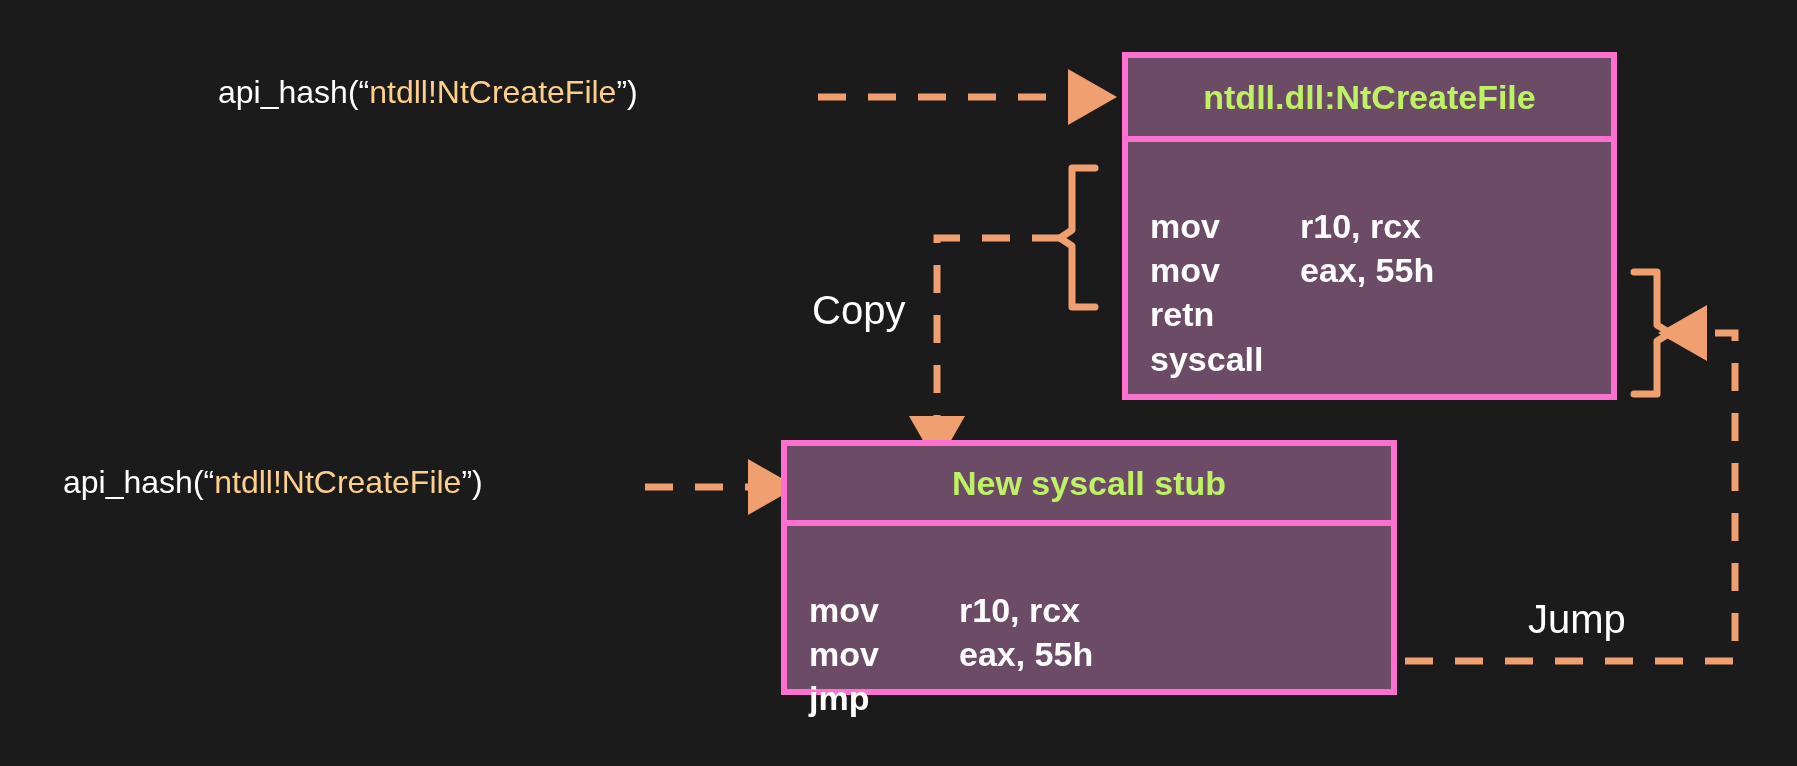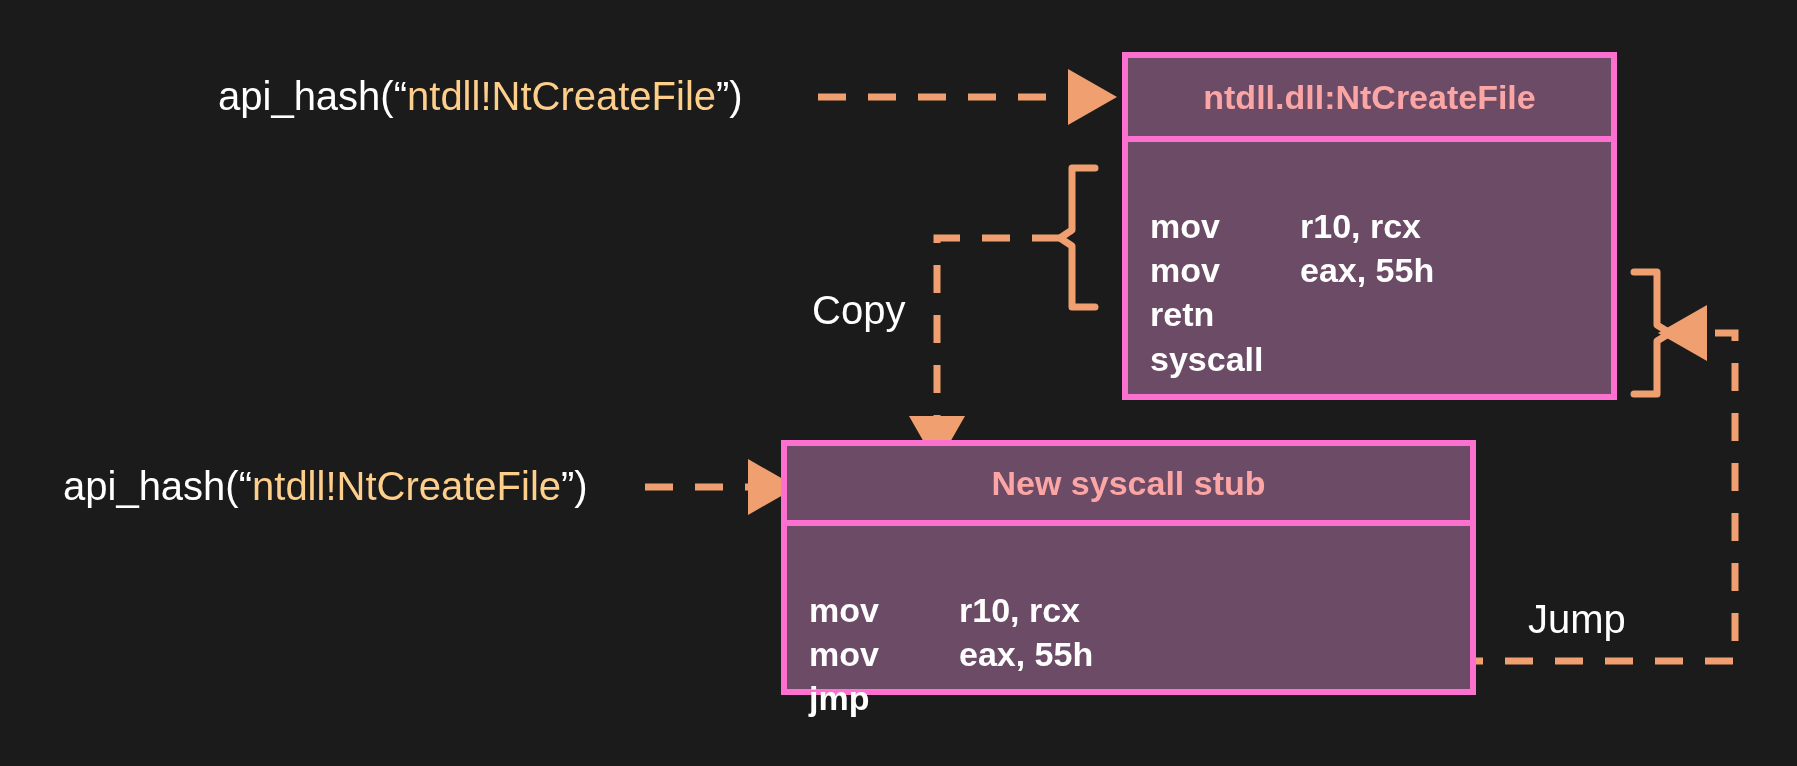--- a/index.html
+++ b/index.html
@@ -13,21 +13,21 @@
     height: 766px;
     background: #1c1b1b;
     overflow: hidden;
     font-family: "Liberation Sans", sans-serif;
   }
 
   
   .hash-label {
     position: absolute;
     color: #ffffff;
-    font-size: 40px;
+    font-size: 32px;
     line-height: 1;
     white-space: nowrap;
     font-family: "Liberation Sans", sans-serif;
   }
   .hash-label .arg { color: #fdcf8b; }
 
   .edge-label {
     position: absolute;
     color: #ffffff;
     font-size: 40px;
@@ -39,21 +39,21 @@
   .box {
     position: absolute;
     box-sizing: border-box;
     border: 6px solid #fc71cf;
     background: #6b4b66;
   }
   .box-title {
     box-sizing: border-box;
     width: 100%;
     text-align: center;
-    color: #fca5a5;
+    color: #bef264;
     font-weight: bold;
     font-size: 34px;
     border-bottom: 6px solid #fc71cf;
     display: flex;
     align-items: center;
     justify-content: center;
   }
   .box-body {
     box-sizing: border-box;
     width: 100%;
@@ -150,21 +150,21 @@
         <span class="asm-mn">retn</span>
         <span class="asm-op"></span>
       </div>
       <div class="asm-row">
         <span class="asm-mn">syscall</span>
         <span class="asm-op"></span>
       </div>
     </div>
   </div>
 
-  <div class="box" style="left:781px; top:440px; width:695px; height:255px;">
+  <div class="box" style="left:781px; top:440px; width:616px; height:255px;">
     <div class="box-title" style="height:80px;">New syscall stub</div>
     <div class="box-body">
       <div class="asm-row">
         <span class="asm-mn">mov</span>
         <span class="asm-op">r10, rcx</span>
       </div>
       <div class="asm-row">
         <span class="asm-mn">mov</span>
         <span class="asm-op">eax, 55h</span>
       </div>

